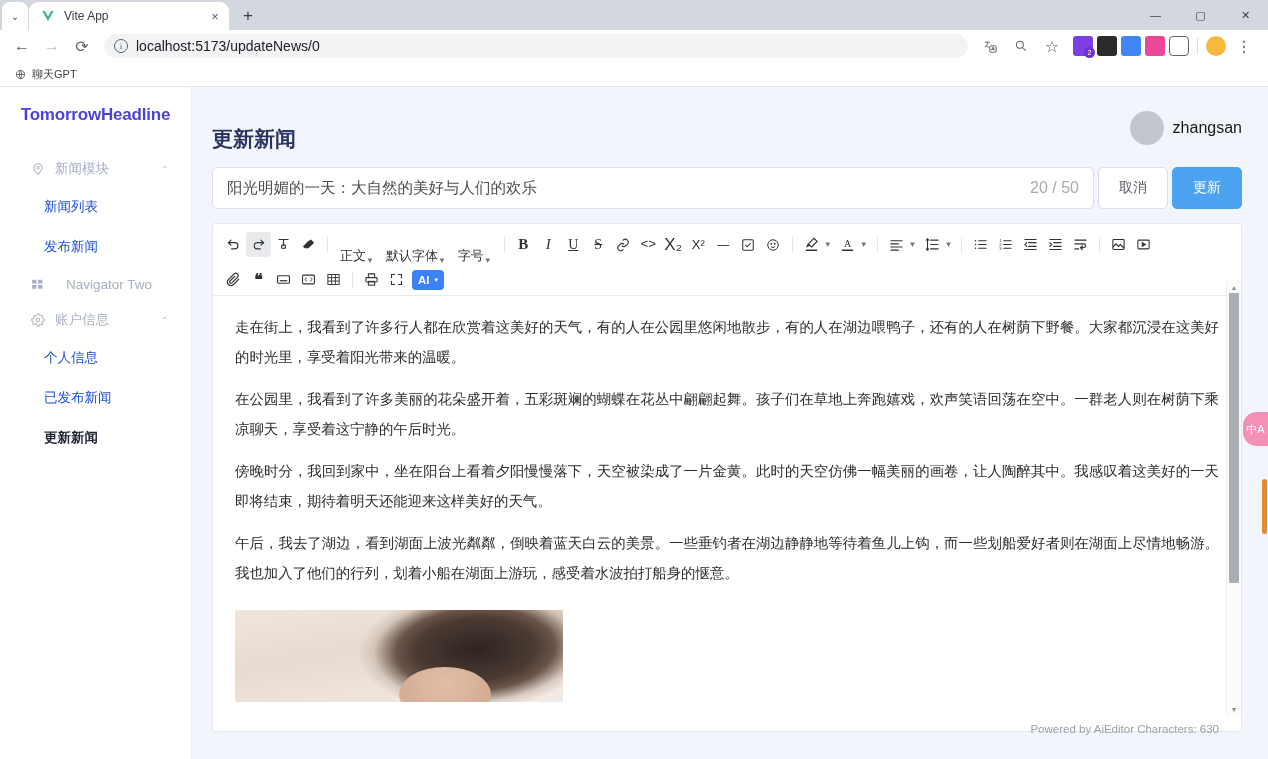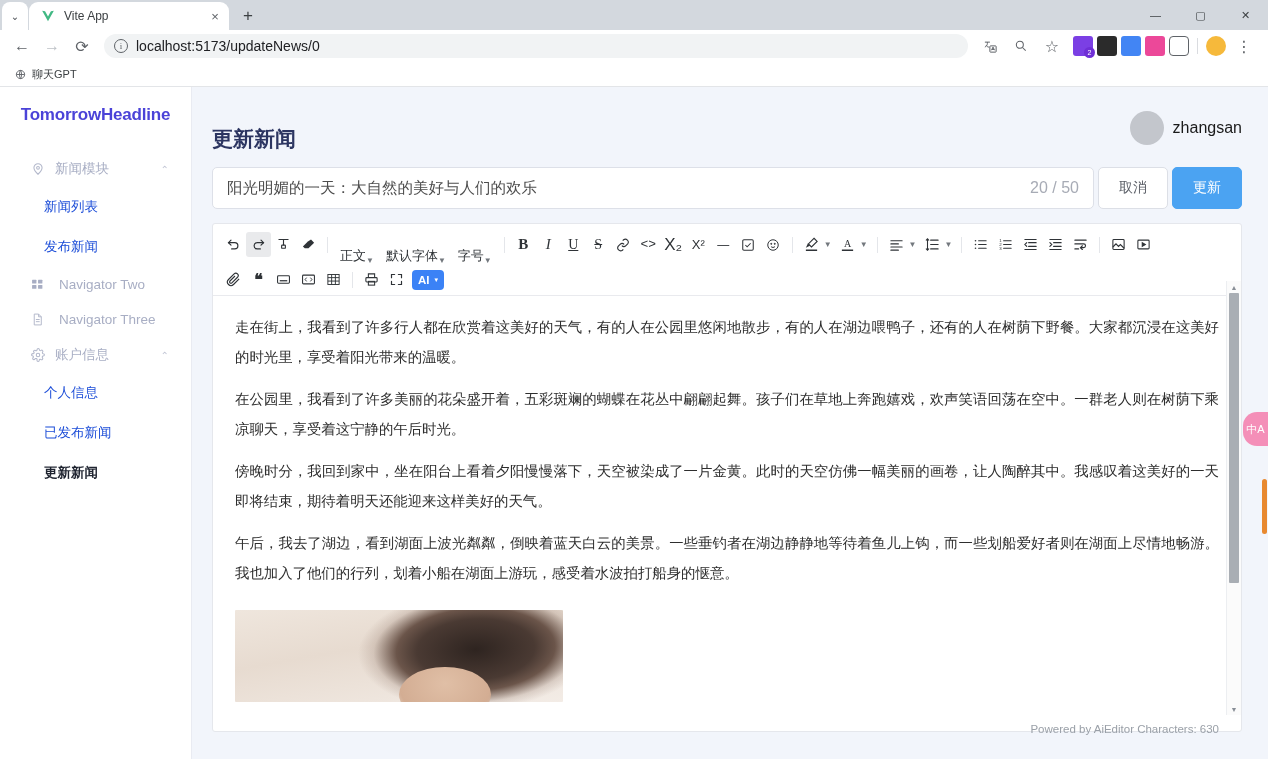--- a/index.html
+++ b/index.html
@@ -99,21 +99,21 @@
   .menu-top .m-ico { width: 15px; height: 15px; flex:none; display:flex;align-items:center;justify-content:center; color:#b3b8cb;}
   .menu-top .caret {
     position: absolute; right: 22px; top: 50%; transform: translateY(-50%);
     font-size: 10px; color: #c3c7d6;
   }
   .subitem {
     padding: 11px 0 11px 44px; font-size: 13.5px; color: #1d4ed8;
   }
   .subitem.active { color: #1f2430; font-weight: 600; }
   .menu-plain {
-    display: flex; align-items: center; gap: 14px; padding: 10px 0 10px 30px;
+    display: flex; align-items: center; gap: 21px; padding: 10px 0 10px 30px;
     color: #a8aec4; font-size: 13.5px;
   }
   .menu-plain .m-ico { width: 15px; height: 15px; flex:none; display:flex;align-items:center;justify-content:center;}
 
   
   .main { flex: 1; padding: 0 26px 0 20px; min-width: 0; position: relative; }
 
   .main-head { display: flex; align-items: flex-start; justify-content: space-between; padding-top: 20px;}
   .page-title { font-size: 21px; font-weight: bold; color: #2c3561; padding-top: 18px;}
   .user-box { display: flex; align-items: center; gap: 9px; padding-top: 4px;}
@@ -318,29 +318,20 @@
           <svg width="13" height="13" viewBox="0 0 24 24" fill="#a8aec4">
               <rect x="2" y="3" width="8" height="7" rx="1"></rect>
               <rect x="13" y="3" width="8" height="7" rx="1"></rect>
               <rect x="2" y="13" width="8" height="7" rx="1"></rect>
               <rect x="13" y="13" width="8" height="7" rx="1"></rect>
             </svg>
         </span>
         <span>Navigator Two</span>
       </div>
 
-      <div class="menu-plain">
-        <span class="m-ico">
-          <svg width="13" height="13" viewBox="0 0 24 24" fill="none" stroke="#b3b8cb" stroke-width="1.8">
-              <path d="M6 2h8l5 5v15H6z"></path>
-              <path d="M14 2v5h5M9 12h7M9 16h7"></path>
-            </svg>
-        </span>
-        <span>Navigator Three</span>
-      </div>
 
       <div class="menu-group">
         <div class="menu-top">
           <span class="m-ico">
             <svg width="14" height="14" viewBox="0 0 24 24" fill="none" stroke="#b3b8cb" stroke-width="1.8">
                 <circle cx="12" cy="12" r="3"></circle>
                 <path d="M19.4 15a1.6 1.6 0 00.3 1.8l.1.1a2 2 0 01-2.8 2.8l-.1-.1a1.6 1.6 0 00-2.7 1.1V21a2 2 0 01-4 0v-.1A1.6 1.6 0 006.6 19l-.1.1a2 2 0 11-2.8-2.8l.1-.1A1.6 1.6 0 003 13.6H3a2 2 0 010-4h.1A1.6 1.6 0 004.9 7L4.8 7a2 2 0 012.8-2.8l.1.1A1.6 1.6 0 0010.4 3V3a2 2 0 014 0v.1a1.6 1.6 0 002.7 1.1l.1-.1a2 2 0 012.8 2.8l-.1.1a1.6 1.6 0 001.1 2.7H21a2 2 0 010 4h-.1a1.6 1.6 0 00-1.5 1.3z"></path>
               </svg>
           </span>
           <span>账户信息</span>

